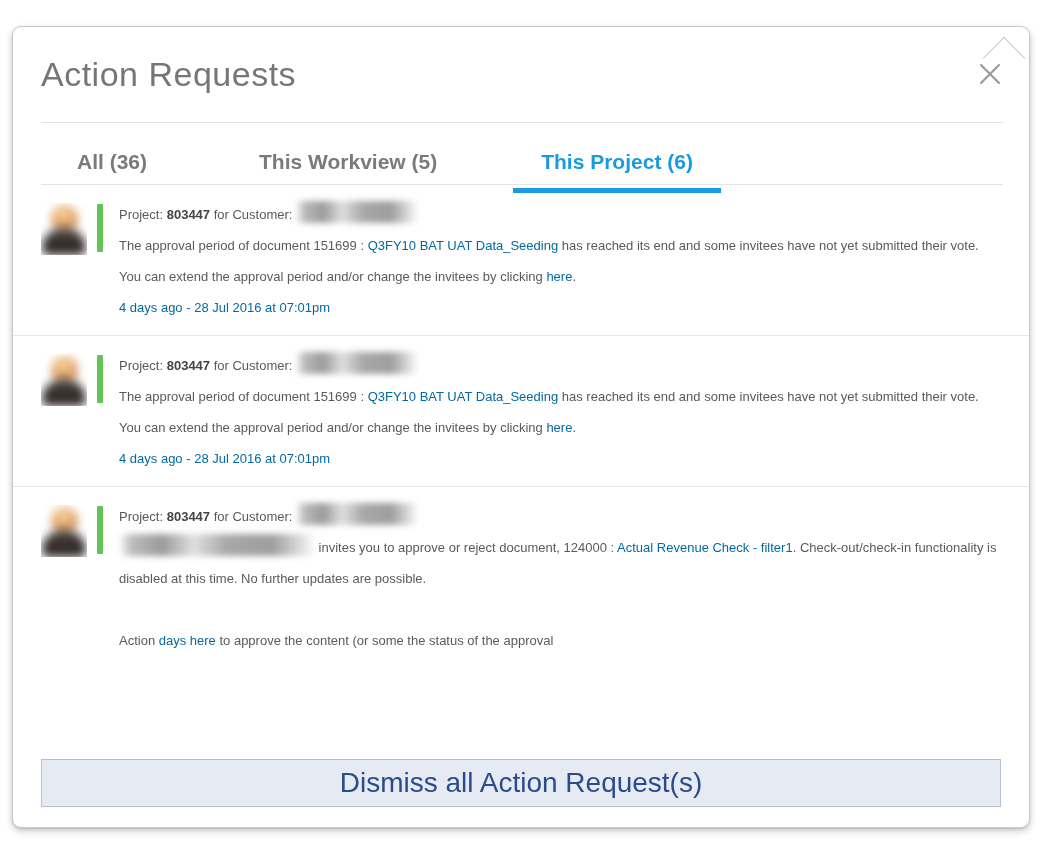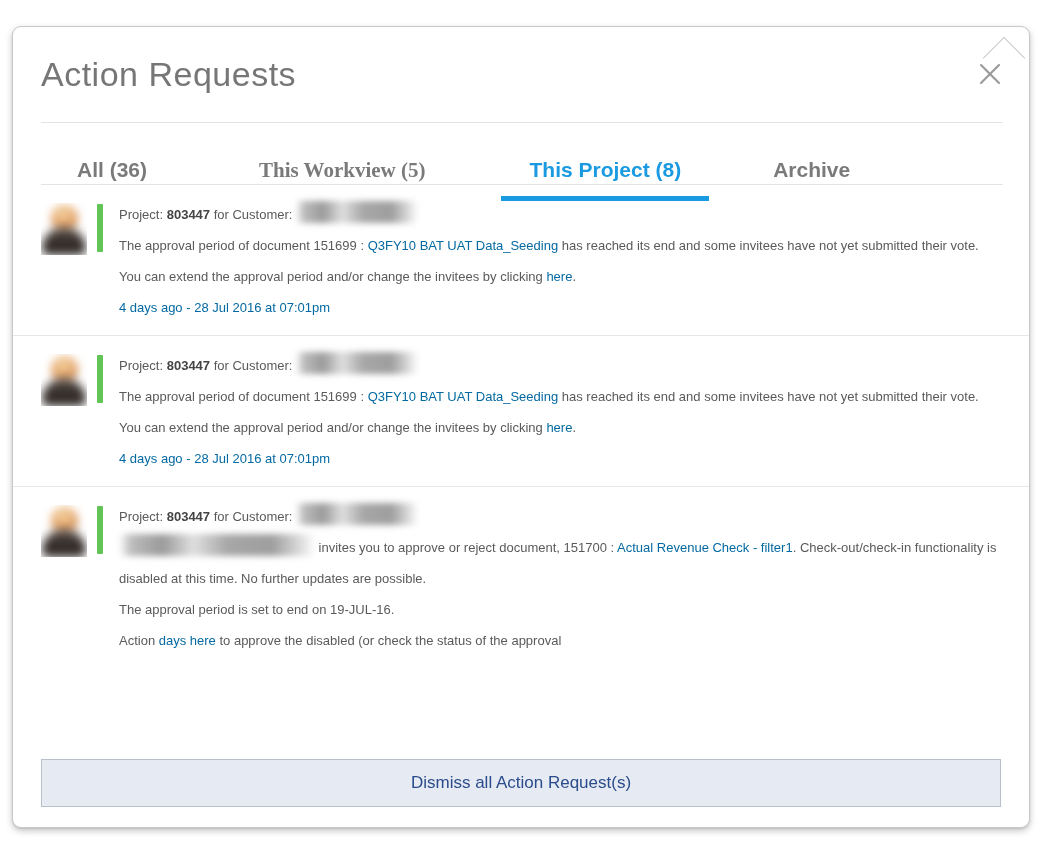--- a/index.html
+++ b/index.html
@@ -89,41 +89,41 @@
     left: 28px;
     top: 95px;
     width: 962px;
     height: 1px;
     background: #e3e3e3;
   }
 
   .tabs {
     position: absolute;
     left: 28px;
-    top: 112px;
+    top: 104px;
     width: 962px;
     height: 62px;
     display: flex;
     align-items: flex-start;
   }
   .tab {
     position: relative;
     height: 62px;
     display: flex;
     align-items: center;
     justify-content: center;
     font-size: 21px;
     font-weight: bold;
     color: #7a7a7a;
     cursor: pointer;
     white-space: nowrap;
     padding: 0 28px;
   }
   .tab.t0 { margin-left: 8px; }
-  .tab.t1 { margin-left: 56px; font-family: Liberation Serif, serif; }
+  .tab.t1 { margin-left: 56px; }
   .tab.t2 { margin-left: 48px; }
   .tab.t3 { margin-left: 36px; }
   .tab.active { color: #1a9ae0; }
   .tab.active::after {
     content: "";
     position: absolute;
     left: 0;
     right: 0;
     bottom: 0;
     height: 5px;
@@ -247,21 +247,21 @@
     height: 48px;
     background: #e6eaf2;
     border: 1px solid #b9bfcc;
     display: flex;
     align-items: center;
     justify-content: center;
     cursor: pointer;
     z-index: 10;
   }
   .dismiss-bar span {
-    font-size: 17px;
+    font-size: 28px;
     color: #2b4c8c;
     white-space: nowrap;
   }
 </style>
 </head>
 <body>
 
 <div id="root">
 
   <div class="popover">
@@ -277,22 +277,21 @@
         <line x1="4" y1="4" x2="22" y2="22" stroke="currentColor" stroke-width="2.1" stroke-linecap="round"></line>
         <line x1="22" y1="4" x2="4" y2="22" stroke="currentColor" stroke-width="2.1" stroke-linecap="round"></line>
       </svg>
     </div>
 
     <div class="tabs-sep"></div>
 
     <div class="tabs">
       <div class="tab t0">All (36)</div>
       <div class="tab t1">This Workview (5)</div>
-      <div class="tab t2 active">This Project (8)</div>
-      <div class="tab t3">Archive</div>
+      <div class="tab t2 active">This Project (6)</div>
     </div>
 
     <div class="tabs-bottom-line"></div>
 
     <div class="list">
 
       <div class="item">
         <div class="avatar">
           <div class="head"></div>
             <div class="body"></div>
@@ -321,23 +320,23 @@
       </div>
 
       <div class="item">
         <div class="avatar">
           <div class="head"></div>
             <div class="body"></div>
         </div>
         <div class="accent"></div>
         <div class="msg">
           <span>Project: </span><span class="b">803447</span><span> for Customer: </span><span class="redact w-cust"></span><br>
-          <span class="redact w-sender"></span><span> invites you to approve or reject document, 151700 : </span><span class="lnk">Actual Revenue Check - filter1</span><span>. Check-out/check-in functionality is disabled at this time. No further updates are possible.</span><br>
-          <span>The approval period is set to end on 19-JUL-16.</span><br>
-          <span>Action </span><span class="lnk">days here</span><span> to approve the disabled (or check the status of the approval</span>
+          <span class="redact w-sender"></span><span> invites you to approve or reject document, 124000 : </span><span class="lnk">Actual Revenue Check - filter1</span><span>. Check-out/check-in functionality is disabled at this time. No further updates are possible.</span><br>
+          <br>
+          <span>Action </span><span class="lnk">days here</span><span> to approve the content (or some the status of the approval</span>
         </div>
       </div>
 
     </div>
 
     <div class="dismiss-bar">
       <span>Dismiss all Action Request(s)</span>
     </div>
 
   </div>

